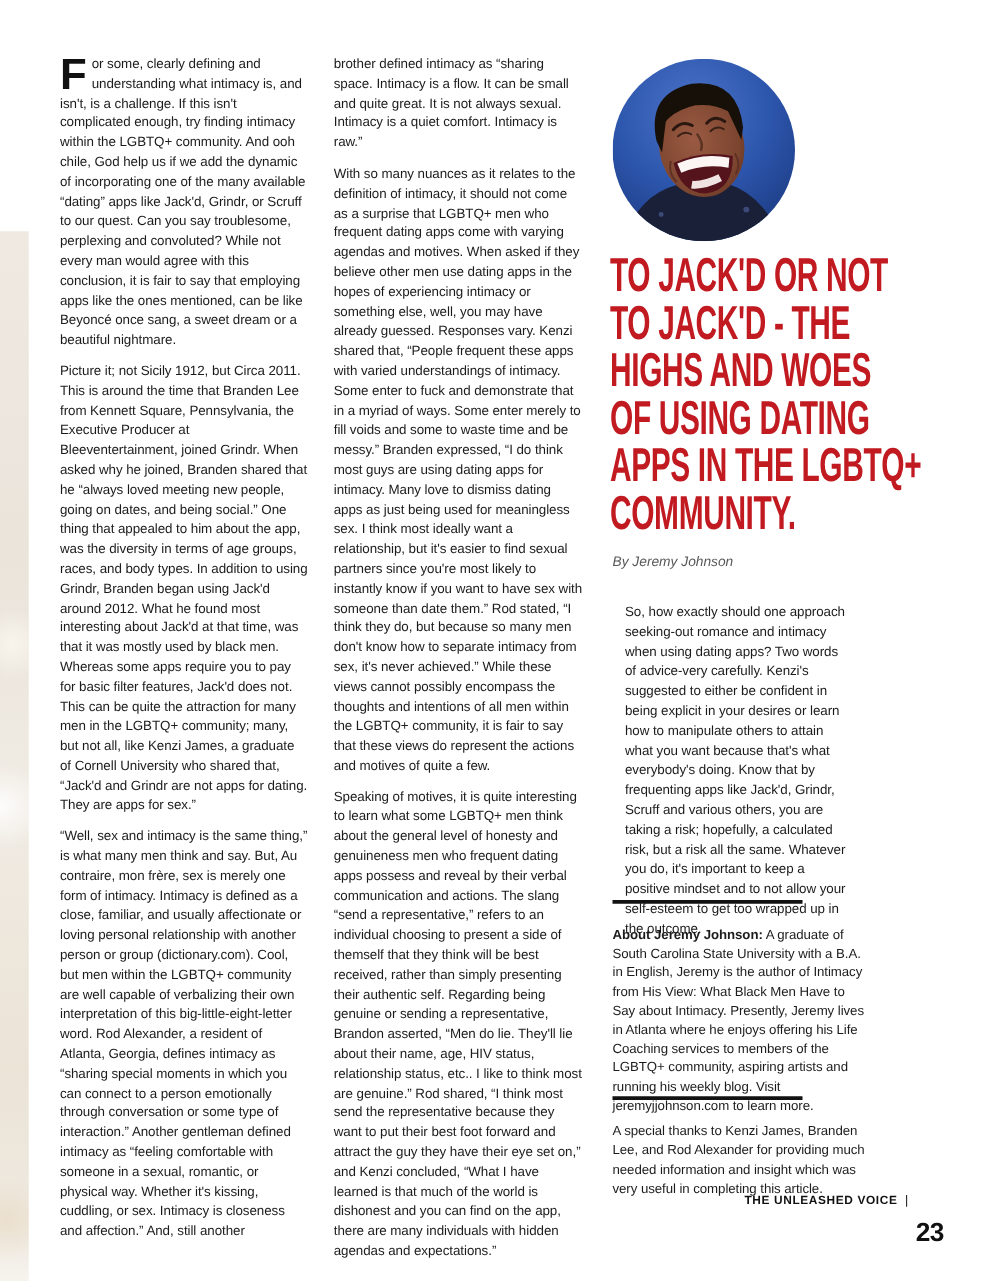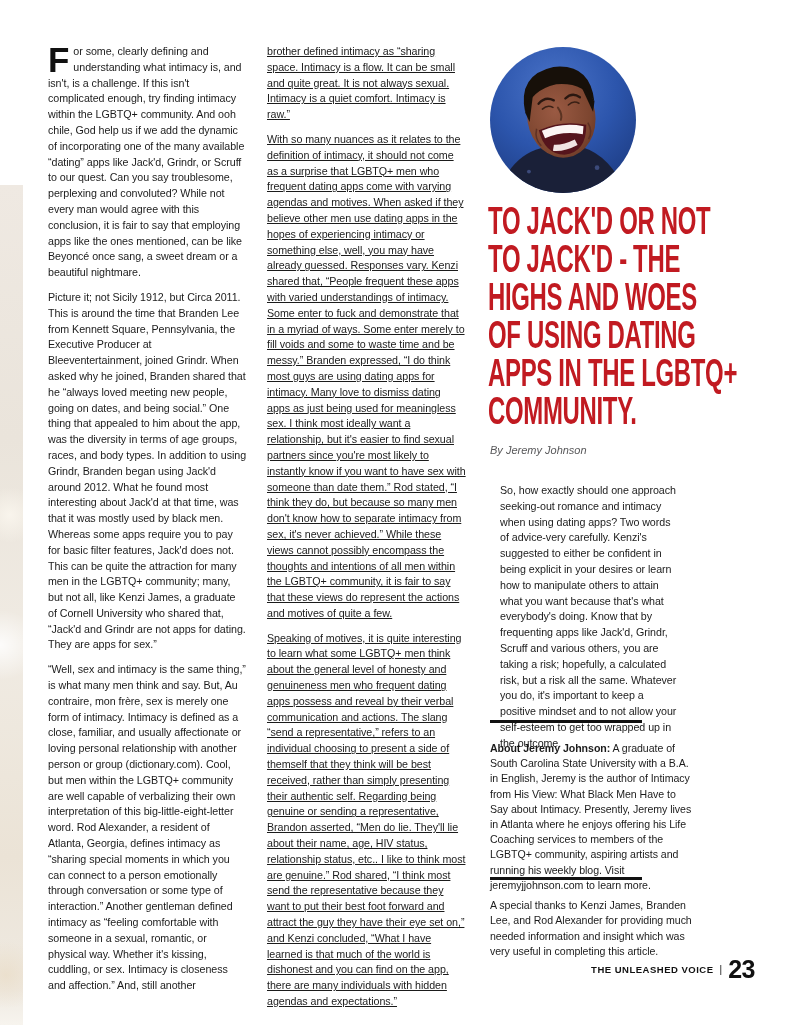--- a/index.html
+++ b/index.html
@@ -11,21 +11,21 @@
   .left-strip {
     position:absolute; left:0; top:185px; width:23px; height:840px;
     background:
       radial-gradient(60px 50px at 0px 460px, rgba(255,255,255,.85), rgba(255,255,255,0) 70%),
       radial-gradient(40px 40px at 10px 330px, rgba(250,246,238,.9), rgba(250,246,238,0) 70%),
       radial-gradient(50px 45px at 6px 790px, rgba(232,216,190,.55), rgba(232,216,190,0) 75%),
       linear-gradient(180deg, #efe9e2 0%, #eae4db 30%, #f0ebe3 55%, #ebe3d6 80%, #efeae2 96%, #f7f4ee 100%);
   }
   .col { position:absolute; top:44px; width:199px; }
   .col1 { left:48px; }
-  .col2 { left:267px;text-decoration:underline; }
+  .col2 { left:267px; }
   .body-text p {
     margin:0 0 9px 0; font-size:10.7px; line-height:15.8px;
     letter-spacing:-0.05px; text-align:left; color:#1b1b1b;
   }
   .dropcap {
     float:left; font-size:35px; line-height:27px; font-weight:700;
     padding:2px 4px 0 0; color:#111;
   }
   
   .col3 { position:absolute; left:488px; top:0; width:272px; height:895px; }
@@ -55,25 +55,25 @@
     position:absolute; left:2px; top:741px; width:204px; margin:0;
     font-size:10.6px; line-height:15.2px; letter-spacing:-0.05px;
   }
   .about b { font-weight:700;text-align:right; }
   .thanks {
     position:absolute; left:2px; top:898px; width:204px; margin:0;
     font-size:10.6px; line-height:15.4px; letter-spacing:-0.05px;
   }
   .footer {
     position:absolute; right:45px; top:955px;
-    display:flex; align-items:center; gap:6px; color:#111;
+    display:flex; align-items:flex-start; gap:6px; color:#111;
   }
   .footer .mag { font-size:9.5px; font-weight:700; letter-spacing:0.5px; }
   .footer .sep { font-size:10px; font-weight:400; }
-  .footer .pagenum { font-size:25px; font-weight:700; letter-spacing:-0.5px; }
+  .footer .pagenum { font-size:21px; font-weight:700; letter-spacing:-0.5px;margin-top:20px; }
 </style>
 </head>
 <body>
 
 <div class="page">
 
   <div class="left-strip"></div>
 
   <div class="col col1 body-text">
     <p><span class="dropcap">F</span><span>or some, clearly defining and understanding what intimacy is, and isn't, is a challenge. If this isn't complicated enough, try finding intimacy within the LGBTQ+ community. And ooh chile, God help us if we add the dynamic of incorporating one of the many available “dating” apps like Jack'd, Grindr, or Scruff to our quest. Can you say troublesome, perplexing and convoluted? While not every man would agree with this conclusion, it is fair to say that employing apps like the ones mentioned, can be like Beyoncé once sang, a sweet dream or a beautiful nightmare.</span></p>

